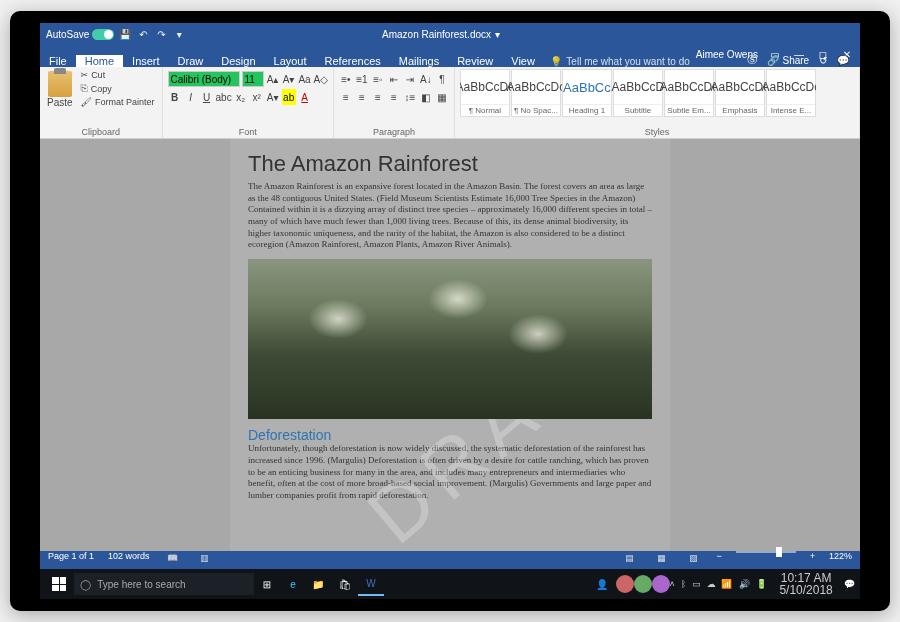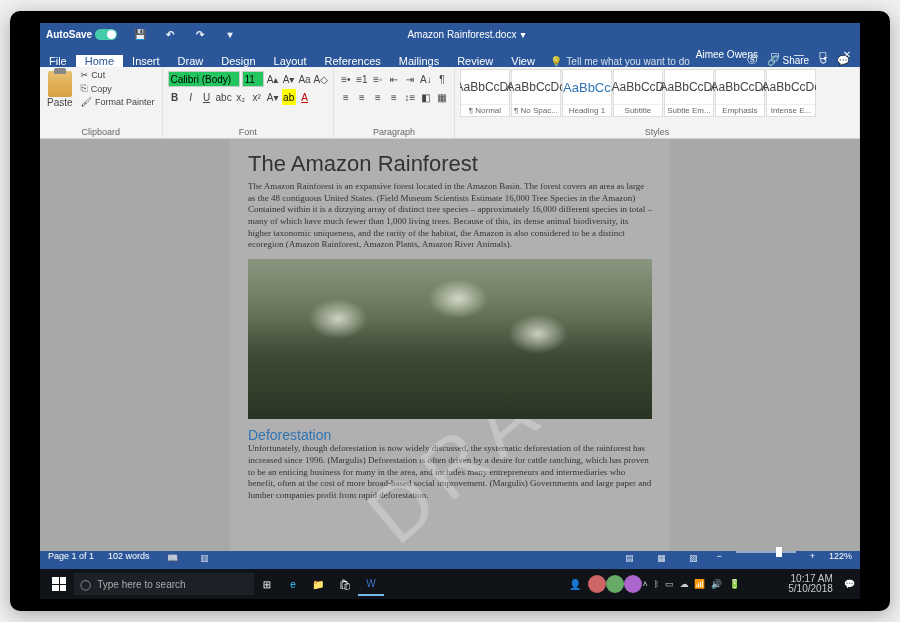--- a/index.html
+++ b/index.html
@@ -29,21 +29,21 @@
 }
 .titlebar {
   height: 22px;
   background: #2b579a;
   display: flex;
   align-items: center;
   color: #fff;
   font-size: 10px;
   padding: 0 6px;
 }
-.titlebar-left { display: flex; align-items: center; gap: 16px; flex: 0 0 auto; font-weight: bold; }
+.titlebar-left { display: flex; align-items: center; gap: 4px; flex: 0 0 auto; }
 .autosave-toggle { display: inline-flex; align-items: center; gap: 3px; }
 .toggle-pill { width: 22px; height: 11px; background: #4ca; border-radius: 6px; position: relative; }
 .toggle-pill::after { content:''; position:absolute; width:9px; height:9px; background:#fff; border-radius:50%; top:1px; right:1px; }
 .titlebar-center { flex: 1; text-align: center; display:flex; justify-content:center; align-items:center; gap:4px;}
 .titlebar-right { display: flex; align-items: center; gap: 10px; flex: 0 0 auto; margin-top: 40px; }
 .win-btn { width: 14px; text-align: center; cursor: pointer; }
 .qat-icon { width:14px; text-align:center; cursor:pointer; opacity:0.9; }
 .tabs {
   height: 22px;
   background: #2b579a;
@@ -124,21 +124,21 @@
 }
 .start-btn { width:30px; display:flex; justify-content:center; cursor:pointer; }
 .win-logo { width:14px; height:14px; display:grid; grid-template:1fr 1fr/1fr 1fr; gap:1px; }
 .win-logo span { background:#fff; }
 .search-box { width:180px; height:22px; background:#1c2128; display:flex; align-items:center; gap:6px; padding:0 6px; color:#aaa; border-radius:0; }
 .tb-icon { width:26px; height:24px; display:flex; align-items:center; justify-content:center; cursor:pointer; }
 .tb-icon.active { border-bottom:2px solid #76b9ed; }
 .tb-spacer { flex:1; }
 .tb-avatar { width:18px; height:18px; border-radius:50%; background:#888; }
 .sys-tray { display:flex; align-items:center; gap:6px; font-size:9px; color:#ccc; }
-.clock { text-align:right; line-height:1; font-size:10px; padding:0 6px;margin-left:36px; }
+.clock { text-align:center; line-height:1; font-size:12px; padding:0 6px; }
 </style>
 </head>
 <body>
 
 <div class="tablet-frame">
   <div class="screen">
 
     <div class="titlebar">
       <div class="titlebar-left">
         <span class="autosave-toggle">

